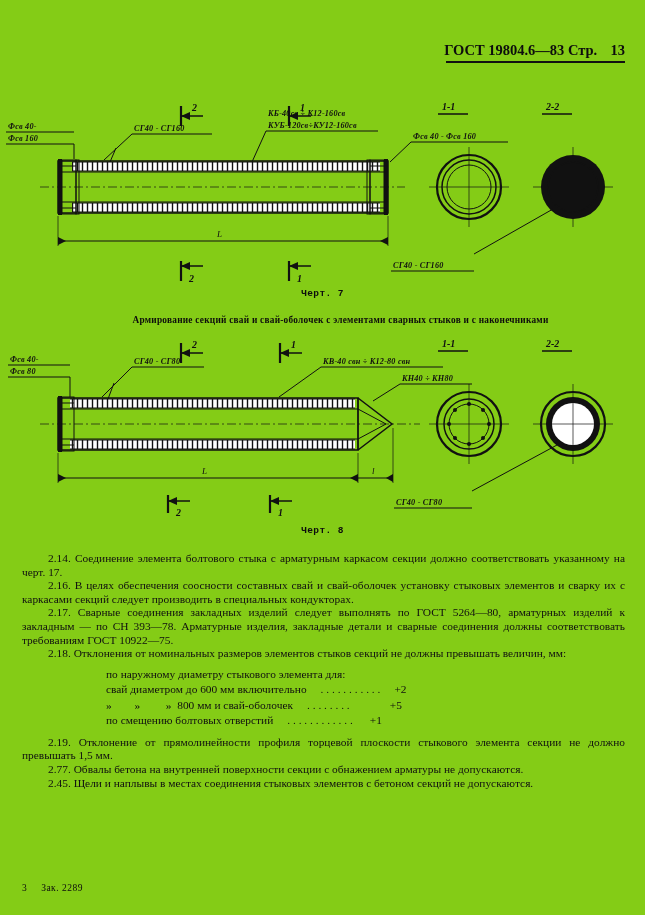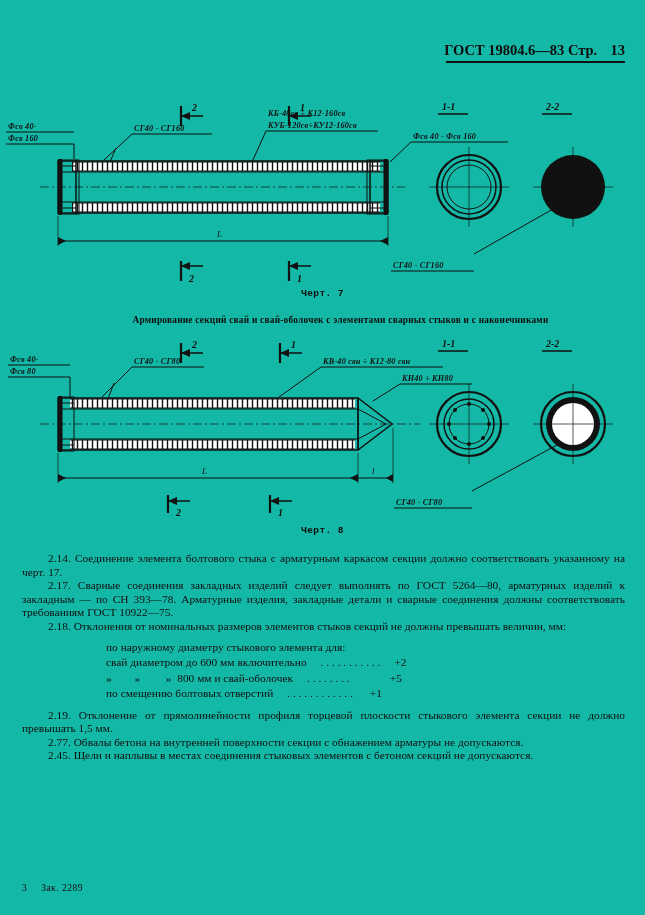--- a/index.html
+++ b/index.html
@@ -3,21 +3,21 @@
 <meta charset="utf-8">
 <style>
   html,body{margin:0;padding:0;background:#ffffff;}
   body{
     width:645px;height:915px;
     font-family:"Liberation Serif", serif;
     color:#0d0d0d;
     position:relative;
     overflow:hidden;
   }
-  .page{position:relative;width:645px;height:915px;background:#14b8a6;}
+  .page{position:relative;width:645px;height:915px;background:#84cc16;}
   .header-wrap{position:absolute;top:42px;right:20px;}
 
   
   .fig-title{
     position:absolute;left:0;right:0;text-align:center;
     font-family:"Liberation Serif", serif;
     font-weight:bold;font-size:9.3px;letter-spacing:.25px;
   }
   .fig-caption{
     position:absolute;left:0;right:0;text-align:center;
@@ -362,20 +362,21 @@
       <path d="M279 164 L270 168 L279 172 Z" fill="#111"></path>
       <text x="278" y="183" class="lbl-sec">1</text>
     </g>
   </svg>
   </div>
 
   <div class="fig-caption" style="top:525px;">Черт. 8</div>
 
   <div class="body" style="top:552px;">
     <p>2.14. Соединение элемента болтового стыка с арматурным каркасом секции должно соответствовать указанному на черт. 17.</p>
+    <p>2.16. В целях обеспечения соосности составных свай и свай-оболочек установку стыковых элементов и сварку их с каркасами секций следует производить в специальных кондукторах.</p>
     <p>2.17. Сварные соединения закладных изделий следует выполнять по ГОСТ 5264—80, арматурных изделий к закладным — по СН 393—78. Арматурные изделия, закладные детали и сварные соединения должны соответствовать требованиям ГОСТ 10922—75.</p>
     <p>2.18. Отклонения от номинальных размеров элементов стыков секций не должны превышать величин, мм:</p>
 
     <div class="ind-list">
       <div class="row" style="margin-top:6px;">по наружному диаметру стыкового элемента для:</div>
       <div class="row"><span>свай диаметром до 600 мм включительно</span><span style="display:inline-block;width:14px"></span><span>. . . . . . . . . . .</span><span style="display:inline-block;width:14px"></span><span>+2</span></div>
       <div class="row"><span>»        »         »  800 мм и свай-оболочек</span><span style="display:inline-block;width:14px"></span><span>. . . . . . . .</span><span style="display:inline-block;width:40px"></span><span>+5</span></div>
       <div class="row"><span>по смещению болтовых отверстий</span><span style="display:inline-block;width:14px"></span><span>. . . . . . . . . . . .</span><span style="display:inline-block;width:17px"></span><span>+1</span></div>
     </div>
 

